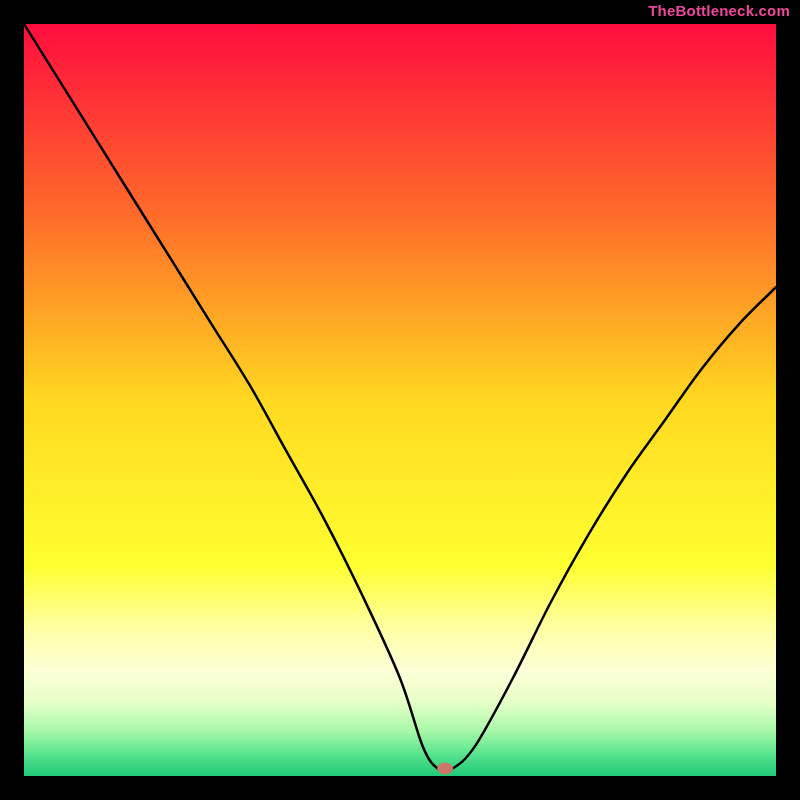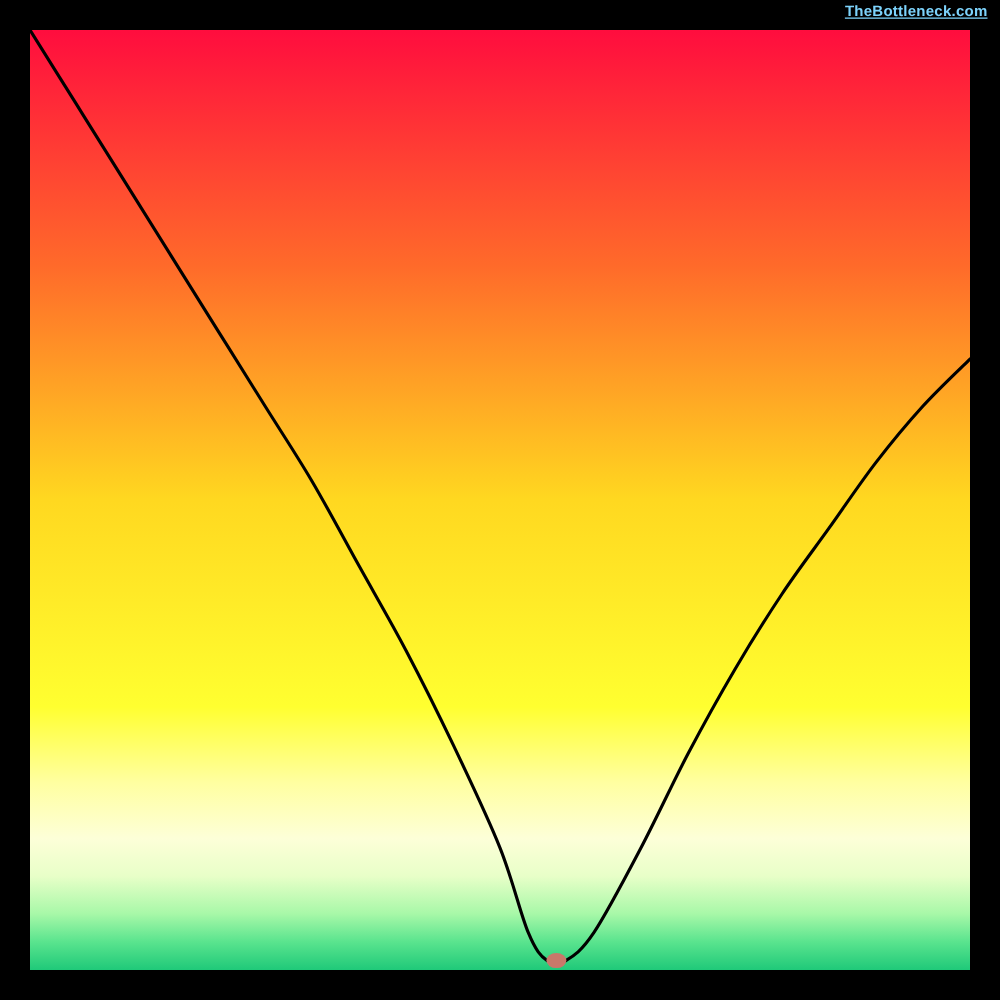--- a/index.html
+++ b/index.html
@@ -14,26 +14,25 @@
   .frame {
     position: relative;
     width: 800px;
     height: 800px;
     background: #000;
   }
   .watermark {
     position: absolute;
     top: 2px;
     right: 10px;
-    color: #7dd3fc;
-    font-size: 12px;
+    color: #ec4899;
+    font-size: 15px;
     font-weight: bold;
     letter-spacing: 0.2px;
     z-index: 5;
-    text-decoration: underline;
   }
   .plot {
     position: absolute;
     left: 24px;
     top: 24px;
     width: 752px;
     height: 752px;
   }
   svg {
     display: block;

